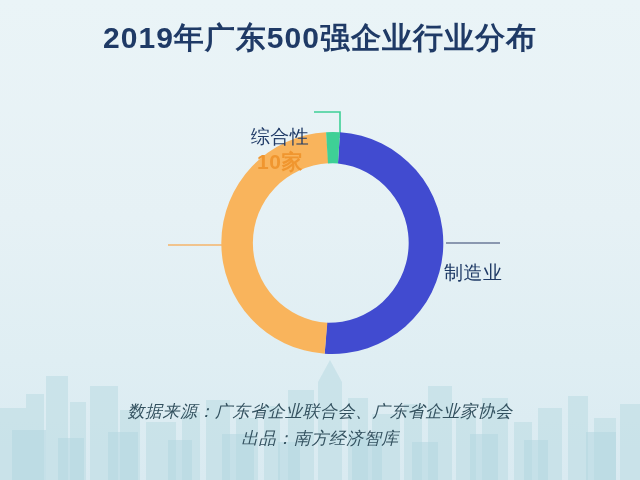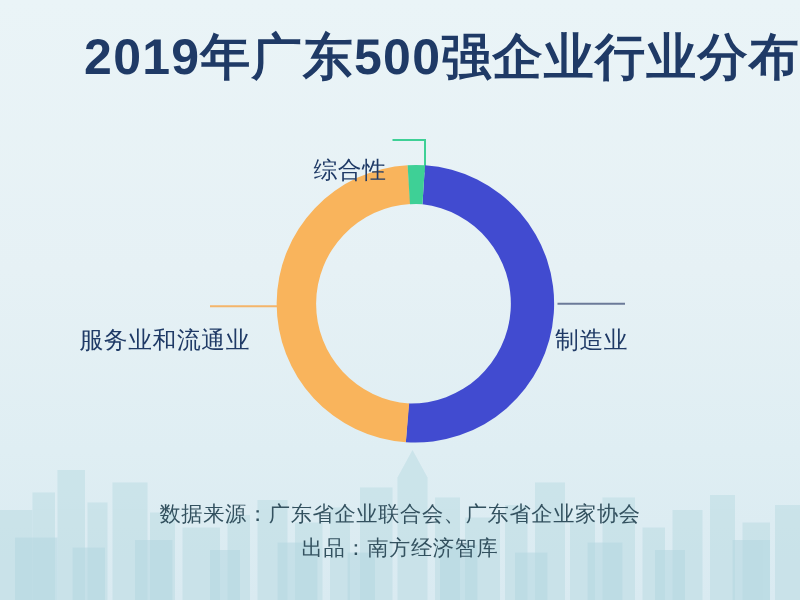--- a/index.html
+++ b/index.html
@@ -30,22 +30,22 @@
     opacity: 1;
     pointer-events: none;
   }
 
   
   #title {
     position: absolute;
     top: 18px;
     left: 0;
     width: 640px;
-    text-align: right;
-    font-size: 40px;
+    text-align: center;
+    font-size: 30px;
     font-weight: bold;
     letter-spacing: 1px;
     color: #1f3a66;
     white-space: nowrap;
   }
 
   
   #chart-area {
     position: absolute;
     left: 0;
@@ -98,20 +98,21 @@
   }
 
   
   #footer {
     position: absolute;
     left: 0;
     top: 398px;
     width: 640px;
     text-align: center;
     color: #33515f;
+    font-style: italic;
   }
   #footer .line {
     font-size: 17px;
     line-height: 27px;
     letter-spacing: 0.5px;
     white-space: nowrap;
   }
 </style>
 </head>
 <body>
@@ -187,28 +188,28 @@
                  A 111 111 0 0 1 339.97 132.22
                  L 337.98 163.40
                  A 80 80 0 0 0 327.97 163.38
                  Z"></path>
       </g>
     </svg>
   </div>
 
   <div class="callout" id="callout-comprehensive">
     <div class="cat">综合性</div>
+    <div class="val">10家</div>
   </div>
 
   <div class="callout" id="callout-manufacturing">
     <div class="cat">制造业</div>
   </div>
 
   <div class="callout" id="callout-service">
-    <div class="cat">服务业和流通业</div>
   </div>
 
   <div id="footer">
     <div class="line">数据来源：广东省企业联合会、广东省企业家协会</div>
     <div class="line">出品：南方经济智库</div>
   </div>
 
 </div>
 
 </body></html>

